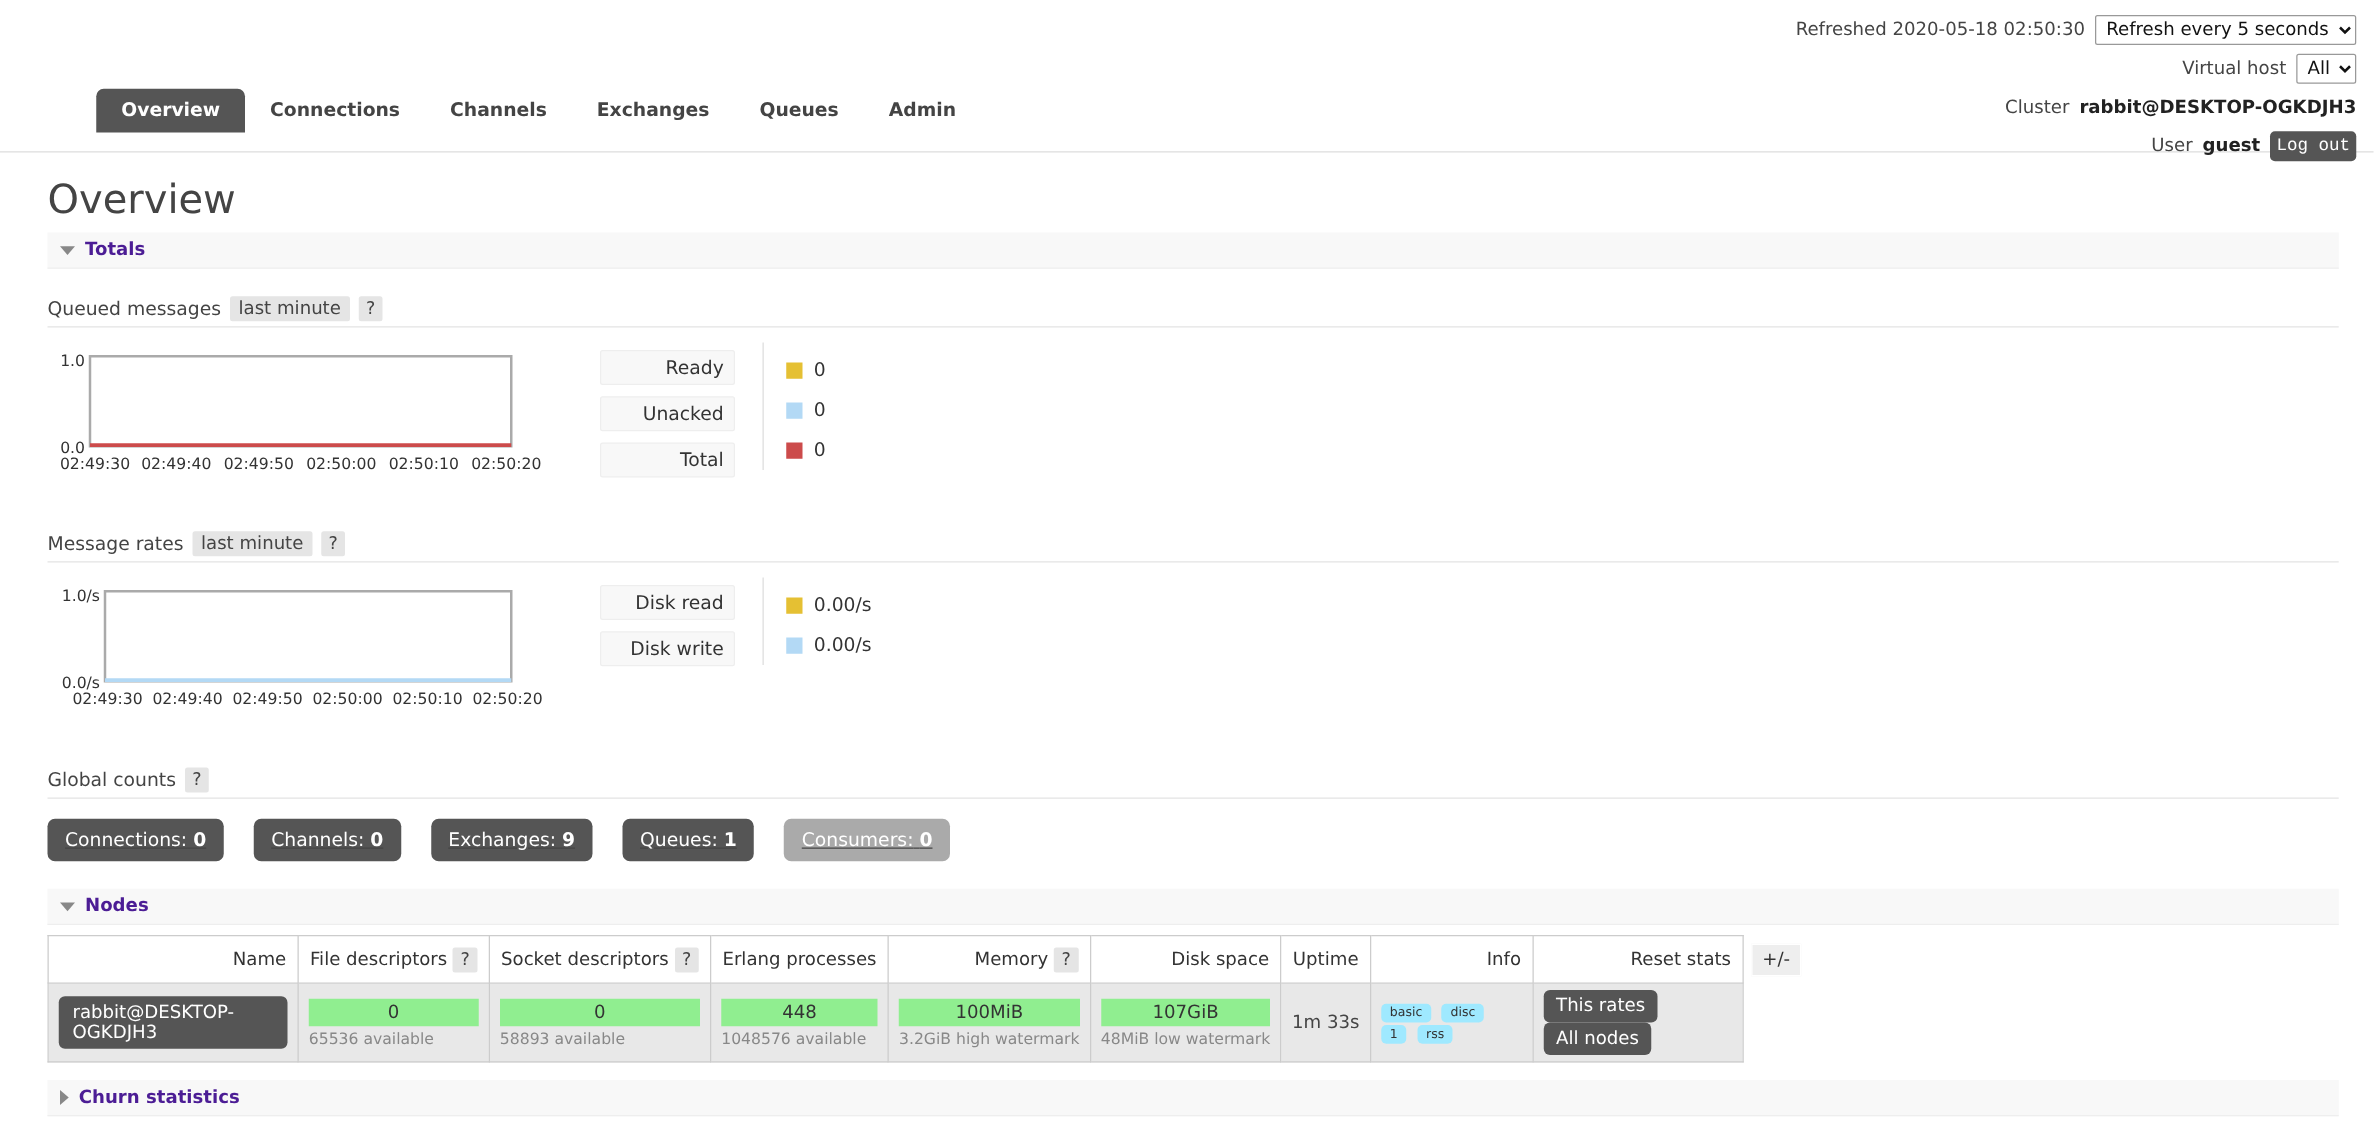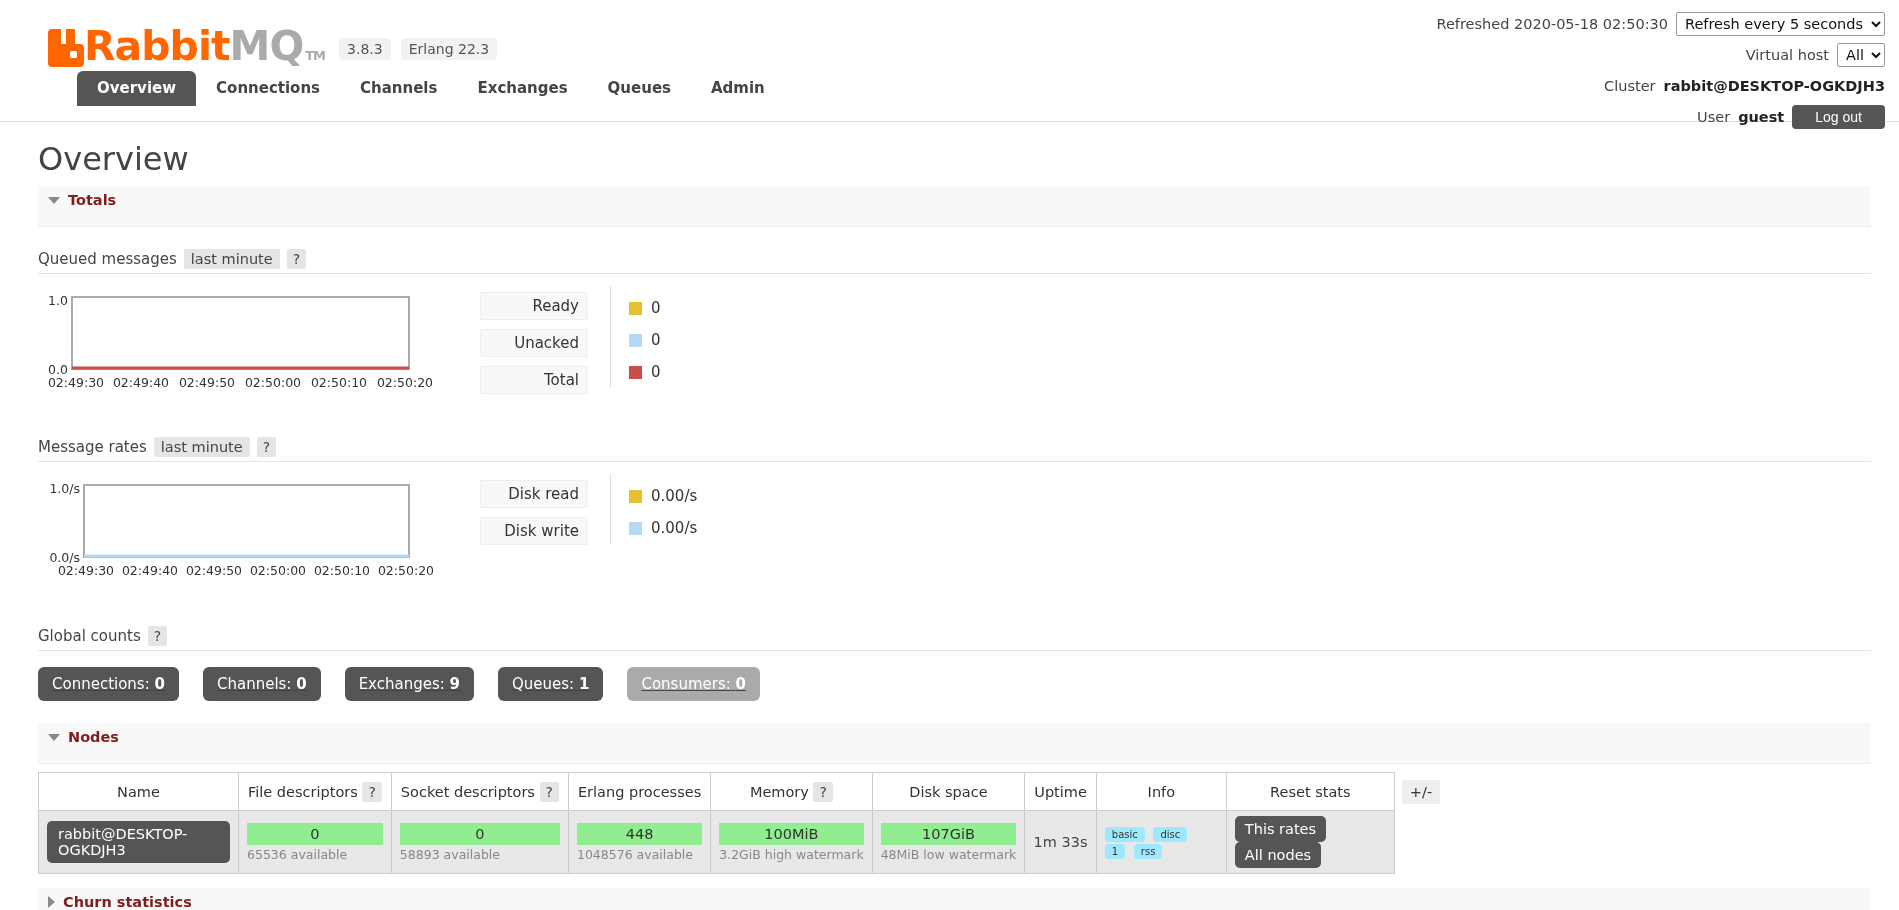--- a/index.html
+++ b/index.html
@@ -70,37 +70,37 @@
     font-family: "DejaVu Sans", "Liberation Sans", sans-serif;
     font-size: 14.5px;
     padding: 2px 4px;
     border: 1px solid #999;
     background: #fff;
     color: #111;
     border-radius: 2px;
   }
   .logout-btn {
     background: #555; color: #fff; border: none;
-    border-radius: 4px; padding: 4px 23px;
-    font-family: Liberation Sans, sans-serif;
+    border-radius: 4px; padding: 4px 5px;
+    font-family: Liberation Mono, monospace;
     font-size: 14px; cursor: pointer;
   }
   .bold { font-weight: bold; color: #222; }
 
   
   #main { padding: 0 14px 0 0; }
   h1 {
     font-size: 32px; font-weight: normal; color: #444;
     margin: 18px 0 8px 38px;
   }
   .section-head {
     background: #f8f8f8;
     margin: 0 0 0 38px;
-    padding: 6px 0 18px 0;
-    font-weight: bold; font-size: 14.5px; color: #7f1d1d;
+    padding: 6px 0 6px 0;
+    font-weight: bold; font-size: 14.5px; color: #4c1d95;
     border-bottom: 1px solid #eee;
     display: flex; align-items: center; gap: 8px;
     width: calc(100% - 52px);
   }
   .tri {
     display: inline-block; width: 0; height: 0; margin-left: 10px;
     border-left: 6px solid transparent; border-right: 6px solid transparent;
     border-top: 7px solid #888;
   }
   .tri.right {
@@ -156,21 +156,21 @@
   .count-badge.dim { background: #aaa; }
   .count-badge b { font-weight: bold; }
 
   
   .nodes-wrap { margin: 8px 0 0 38px; width: calc(100% - 52px); }
   table.list {
     border-collapse: collapse;
     font-size: 14.5px;
   }
   table.list th {
-    font-weight: normal; text-align: center;
+    font-weight: normal; text-align: right;
     padding: 6px 9px; border: 1px solid #ccc;
     background: #fff; color: #333; white-space: nowrap;
   }
   table.list td {
     padding: 5px 8px; border: 1px solid #ccc;
     background: #e8e8e8; vertical-align: middle;
   }
   .node-name {
     background: #555; color: #fff; border-radius: 5px;
     padding: 5px 11px; display: inline-block; font-size: 14.5px;
@@ -199,39 +199,20 @@
   }
   .uptime-cell { text-align: center; white-space: nowrap; }
   .axis-label { font-size: 12.5px; fill: #333; font-family: "DejaVu Sans", "Liberation Sans", sans-serif; }
   .churn-head { margin-top: 14px; }
 </style>
 </head>
 <body>
 
 <div id="header">
 
-  <div class="logo-wrap">
-    <div class="logo">
-      <span>
-        <svg width="36" height="40" viewBox="0 0 36 40">
-          <path d="M4 2 h9 v15 h5 V2 h9 v15 h5 a4 4 0 0 1 4 4 v15 a4 4 0 0 1 -4 4 H4 a4 4 0 0 1 -4 -4 V6 a4 4 0 0 1 4 -4 z" fill="#f60"></path>
-          <rect x="22" y="24" width="7" height="7" rx="1.5" fill="#fff"></rect>
-        </svg>
-      </span>
-      <span class="logo-text">
-        <span class="logo-rabbit">Rabbit</span>
-          <span class="logo-mq">MQ</span>
-          <span class="logo-tm">TM</span>
-      </span>
-    </div>
-    <div class="versions">
-      <span class="version-pill">3.8.3</span>
-      <span class="version-pill">Erlang 22.3</span>
-    </div>
-  </div>
 
   <ul id="tabs">
     <li>
         <a class="selected">Overview</a>
       </li>
     <li>
         <a>Connections</a>
       </li>
     <li>
         <a>Channels</a>

